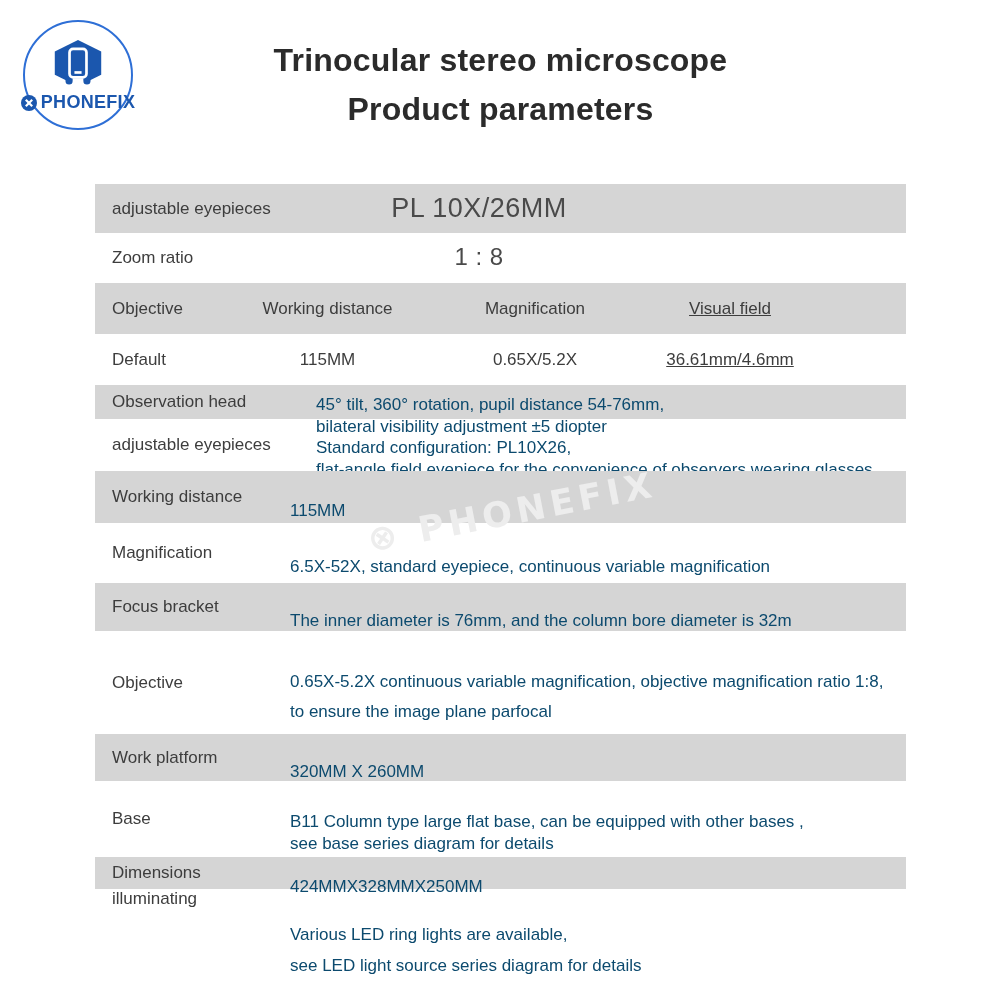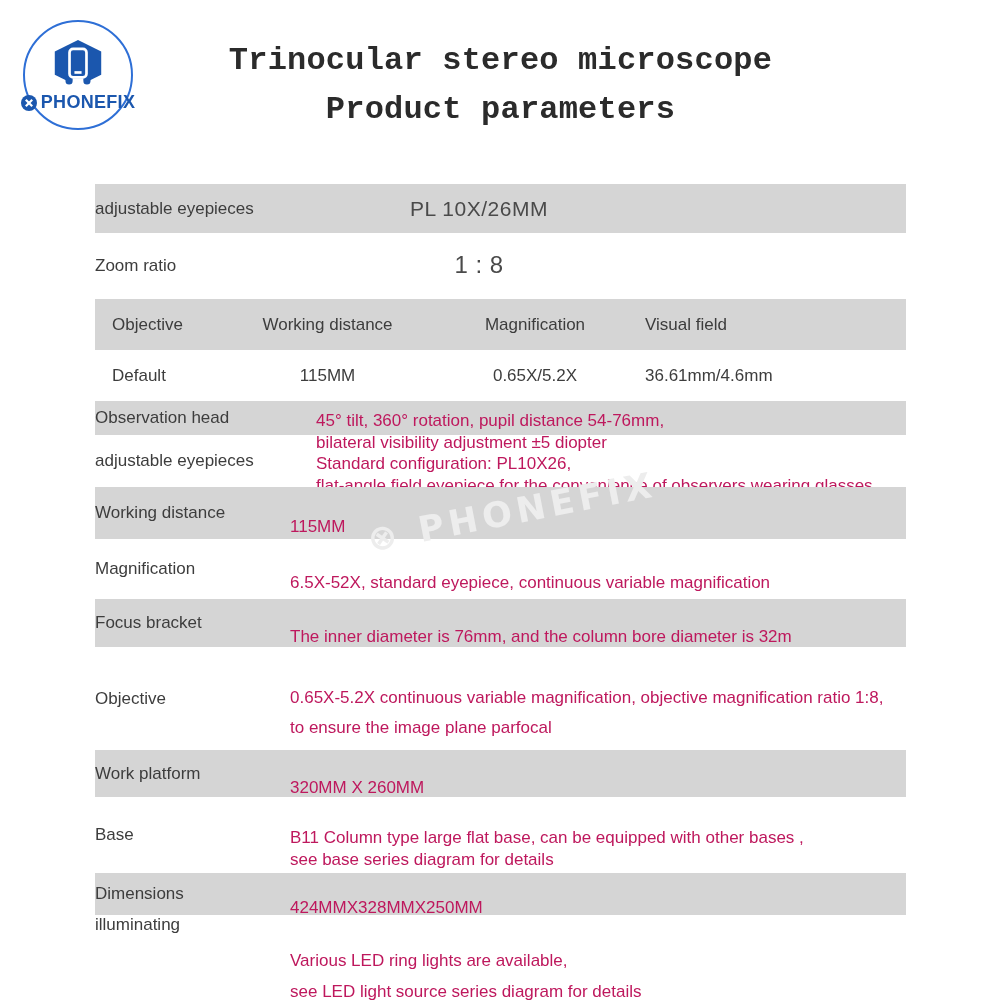--- a/index.html
+++ b/index.html
@@ -11,53 +11,53 @@
   .logo-circle { position:absolute; left:23px; top:20px; width:110px; height:110px;
     border:2px solid #2e6fd6; border-radius:50%; background:#fff;
     display:flex; flex-direction:column; align-items:center; justify-content:center; }
   .logo-icon { margin-top:2px; }
   .logo-text-row { display:flex; align-items:center; margin-top:3px; }
   .logo-text { font-size:18px; font-weight:bold; color:#1b57ae; letter-spacing:0.3px; }
   .logo-badge { margin-right:4px; display:block; }
 
   
   .title-block { position:absolute; left:0; top:36px; width:1001px; text-align:center;
-    font-size:32px; font-weight:bold; color:#2b2b2b; line-height:49px; letter-spacing:0.2px;font-family:Liberation Mono, monospace; }
+    font-size:32px; font-weight:bold; color:#2b2b2b; line-height:49px; letter-spacing:0.2px; }
 
   
   .watermark { position:absolute; left:352px; top:492px; width:320px; text-align:center;
     transform:rotate(-11deg); font-family:"DejaVu Sans", sans-serif;
     font-size:35px; font-weight:bold; letter-spacing:5px; color:#ededed;
     white-space:nowrap; z-index:5; pointer-events:none; }
 
   
   .spec-table { position:absolute; left:95px; top:184px; width:811px; z-index:1; }
   .row { position:relative; display:flex; align-items:center; width:811px;
     color:#3d3d3d; font-size:17px; }
   .gray { background:#d5d5d5; }
-  .r1{height:49px}.r2{height:66px}.r3{height:51px}.r4{height:51px}
+  .r1{height:49px}.r2{height:50px}.r3{height:51px}.r4{height:51px}
   .r5{height:34px}.r6{height:52px}.r7{height:52px}.r8{height:60px}
   .r9{height:48px}.r10{height:103px}.r11{height:47px}.r12{height:76px}
-  .r13{height:42px}.r14{height:93px}
+  .r13{height:32px}.r14{height:93px}
 
-  .label { width:195px; color:#3d3d3d; white-space:nowrap; flex:none; }
+  .label { width:195px; padding-left:17px; color:#3d3d3d; white-space:nowrap; flex:none; }
   .label-wide { width:221px; }
-  .value { color:#be185d; white-space:nowrap;margin-top:28px; }
+  .value { color:#0c4a6e; white-space:nowrap;margin-top:28px; }
   .tight .ln { line-height:22px; }
   .wide  .ln { line-height:30px; }
   .wider .ln { line-height:31px; }
 
   .vbig { position:absolute; left:384px; top:50%; transform:translate(-50%,-52%);
-    font-size:21px; color:#4a4a4a; letter-spacing:0.5px; white-space:nowrap; }
+    font-size:27px; color:#4a4a4a; letter-spacing:0.5px; white-space:nowrap; }
   .r2 .vbig { font-size:24px; }
 
   .c1 { width:135px; padding-left:17px; text-align:left; flex:none; }
   .c2 { width:195px; text-align:center; flex:none; }
   .c3 { width:220px; text-align:center; flex:none; }
-  .c4 { width:170px; flex:none; }
+  .c4 { width:170px; text-align:center; flex:none;text-decoration:underline; }
 
   .label-top { align-self:flex-start; }
 </style>
 </head>
 <body>
 
 <div class="stage">
 
   <div class="logo-circle">
     <svg class="logo-icon" width="54" height="50" viewBox="0 0 60 56">

